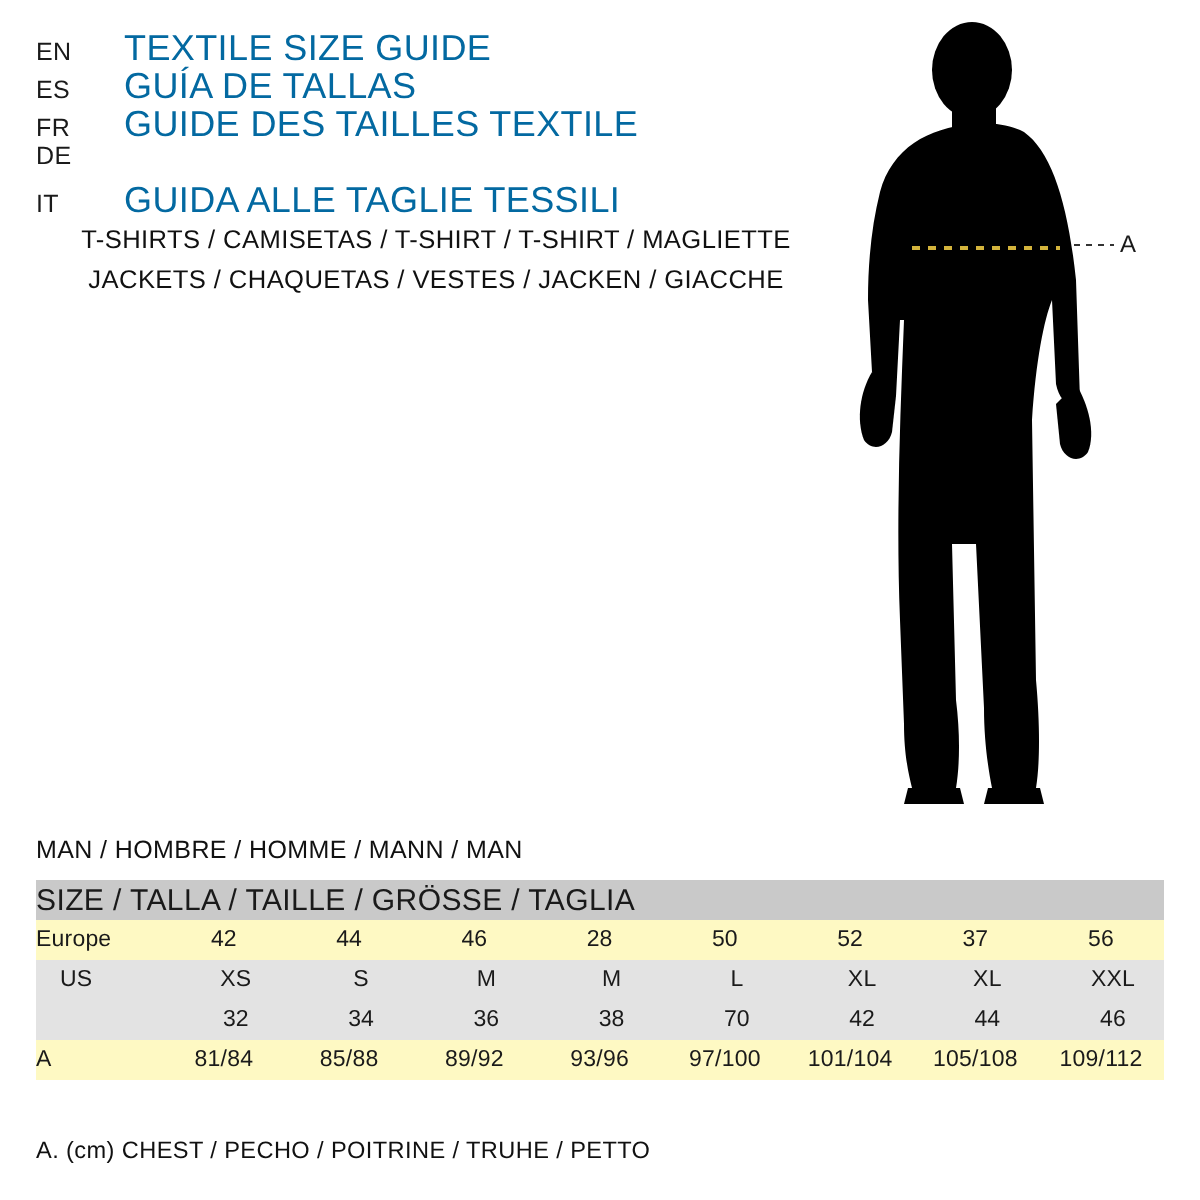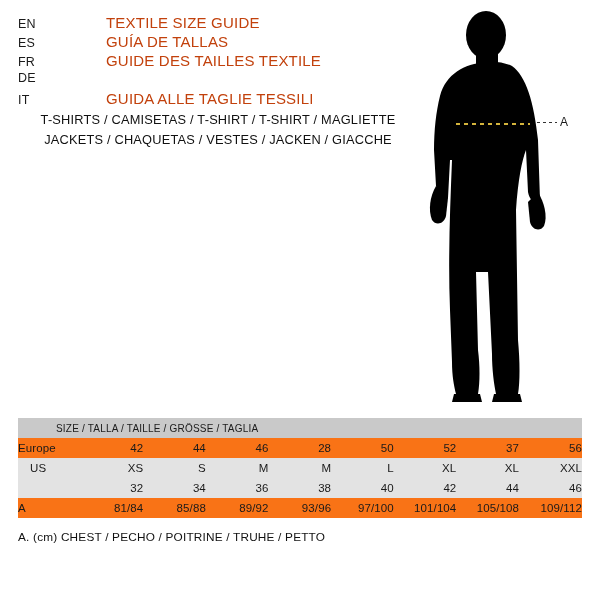--- a/index.html
+++ b/index.html
@@ -29,25 +29,24 @@
     align-items: baseline;
     height: 19px;
   }
   .legend-code {
     width: 44px;
     font-size: 12.5px;
     letter-spacing: 0.2px;
     color: #1a1a1a;
   }
   .legend-text {
-    font-size: 15px;
-    letter-spacing: 0.2px;
-    color: #c2410c;
+    font-size: 18px;
+    letter-spacing: 0.2px;
+    color: #0369a1;
     white-space: nowrap;
-    margin-left: 44px;
   }
 
   
   .categories {
     position: absolute;
     left: 18px;
     top: 110px;
     width: 400px;
   }
   .category-line {
@@ -126,41 +125,40 @@
   table.size-table td {
     font-size: 11.5px;
     color: #1a1a1a;
     height: 18px;
     padding: 1px 0 1px 0;
     vertical-align: middle;
     letter-spacing: 0.1px;
   }
   tr.row-head td {
     background: #c9c9c9;
-    font-size: 10px;
-    letter-spacing: 0.2px;
-    padding-left: 38px;
+    font-size: 15px;
+    letter-spacing: 0.2px;
   }
   tr.row-shaded td {
     background: #e3e3e3;
     padding-left: 12px;
   }
   tr.row-plain td {
-    background: #f97316;
+    background: #fef9c3;
   }
   td.label-col {
     width: 84px;
     padding-left: 4px;
   }
   td.val {
-    text-align: right;
+    text-align: center;
     padding-left: 2px;
   }
   .footnote {
-    margin-top: 12px;
+    margin-top: 28px;
     font-size: 11.8px;
     letter-spacing: 0.2px;
     color: #111;
   }
 </style>
 </head>
 <body>
 
 <div id="page">
 
@@ -232,20 +230,21 @@
         <path d="M54 384 L 80 384 L 82 392 L 52 392 Z"></path>
         <path d="M94 384 L 120 384 L 122 392 L 92 392 Z"></path>
       </g>
     </svg>
     <div class="measure-line"></div>
     <div class="leader"></div>
     <div class="leader-label">A</div>
   </div>
 
   <div class="table-section">
+    <div class="man-title">MAN / HOMBRE / HOMME / MANN / MAN</div>
 
     <table class="size-table">
       <tbody>
         <tr class="row-head">
           <td class="label-col" colspan="9">SIZE / TALLA / TAILLE / GRÖSSE / TAGLIA</td>
         </tr>
 
         <tr class="row-plain">
           <td class="label-col">Europe</td>
           <td class="val">42</td>
@@ -269,21 +268,21 @@
           <td class="val">XL</td>
           <td class="val">XXL</td>
         </tr>
 
         <tr class="row-shaded">
           <td class="label-col"></td>
           <td class="val">32</td>
           <td class="val">34</td>
           <td class="val">36</td>
           <td class="val">38</td>
-          <td class="val">40</td>
+          <td class="val">70</td>
           <td class="val">42</td>
           <td class="val">44</td>
           <td class="val">46</td>
         </tr>
 
         <tr class="row-plain">
           <td class="label-col">A</td>
           <td class="val">81/84</td>
           <td class="val">85/88</td>
           <td class="val">89/92</td>

